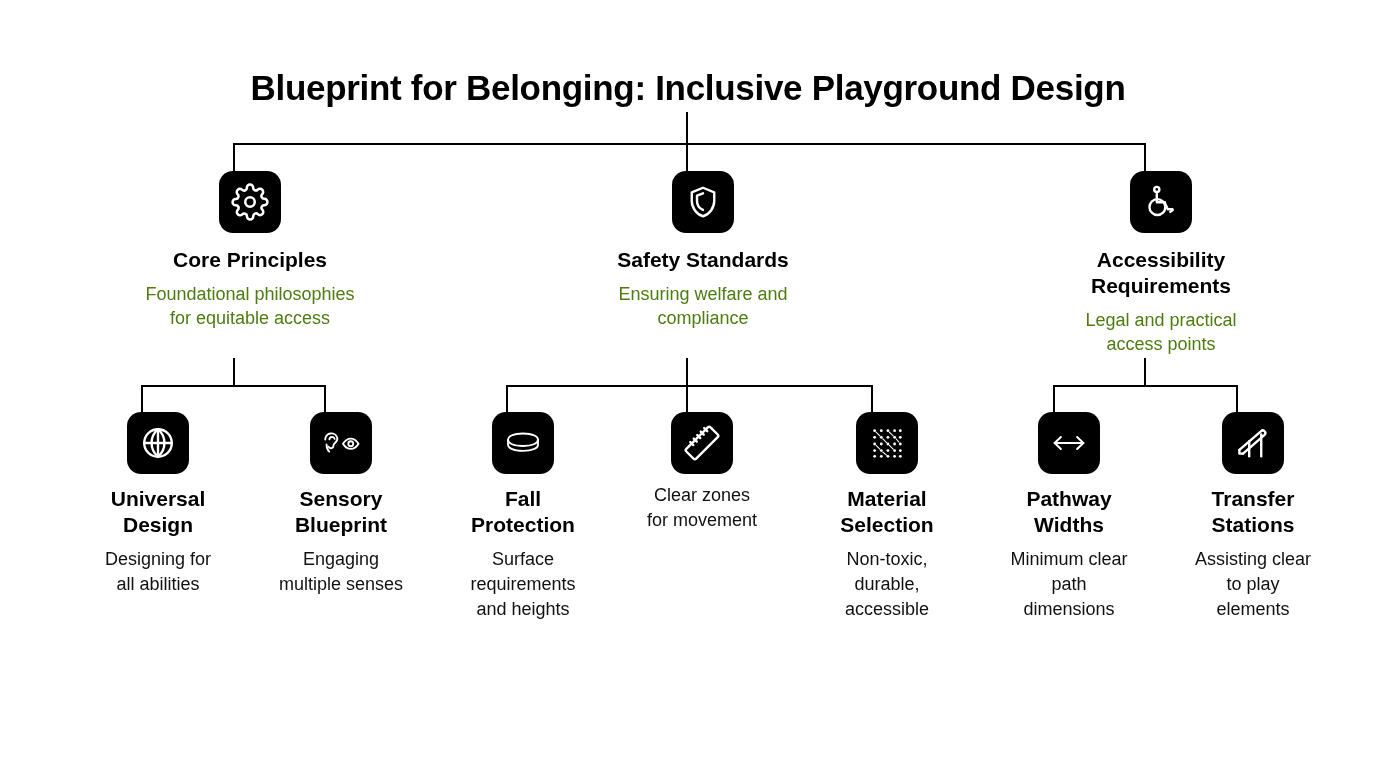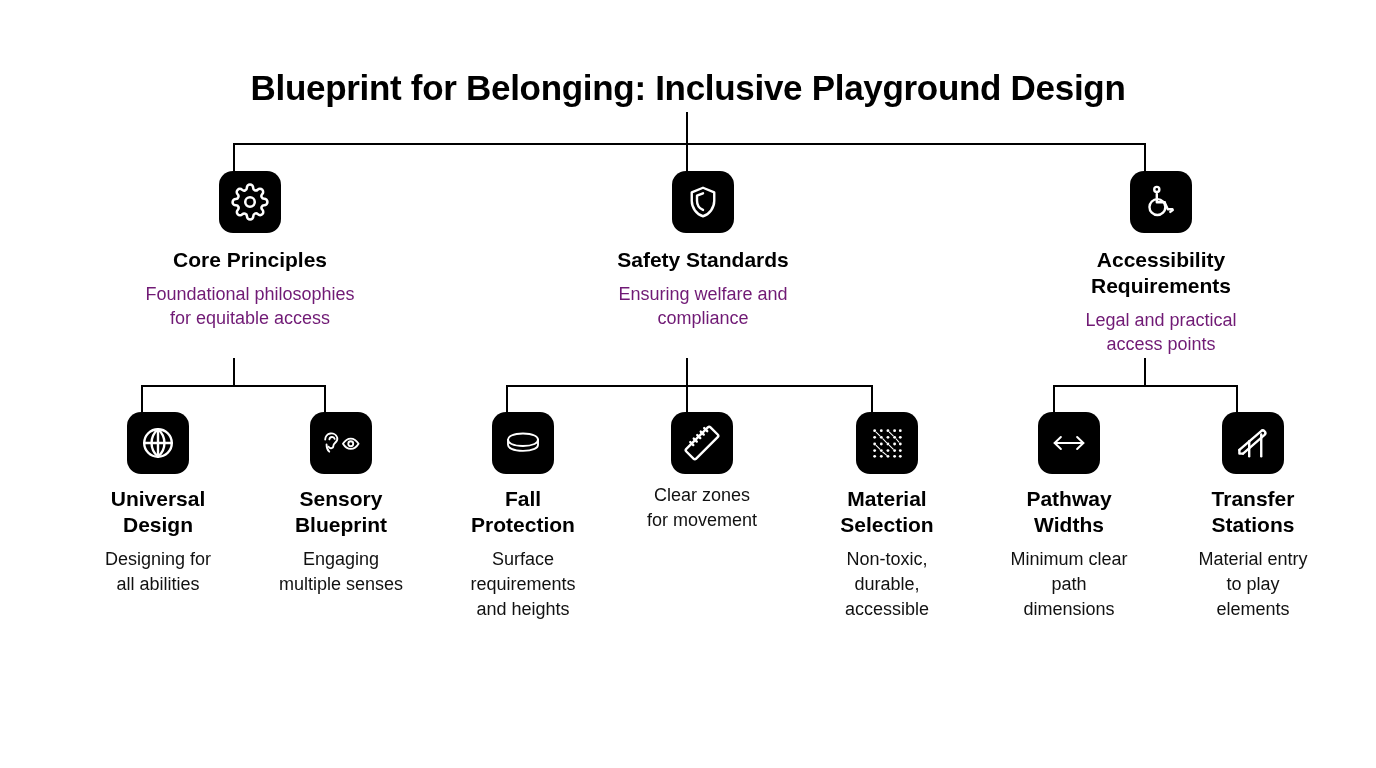--- a/index.html
+++ b/index.html
@@ -34,21 +34,21 @@
     display:flex; align-items:center; justify-content:center;
   }
   .icon-box svg { display:block; }
 
   .n1 .node-title {
     margin-top:14px;
     font-size:21px; font-weight:bold; line-height:26px;
   }
   .n1 .node-desc {
     margin-top:9px;
-    font-size:18px; font-weight:normal; line-height:24px; color:#701a75;
+    font-size:18px; font-weight:normal; line-height:24px; color:#4d7c0f;
   }
   .n2 .node-title {
     margin-top:12px;
     font-size:21px; font-weight:bold; line-height:26px;
   }
   .n2 .node-desc {
     margin-top:9px;
     font-size:18px; font-weight:normal; line-height:25px; color:#111;
   }
 </style>
@@ -281,19 +281,19 @@
         <path d="M3.4 16.4v2.3h2.3"></path>
         <path d="M9.6 10.8v9.6"></path>
         <path d="M17.2 6.6v13.8"></path>
       </svg>
     </div>
     <div class="node-title">
       <span>Transfer</span><br>
       <span>Stations</span>
     </div>
     <div class="node-desc">
-      <span>Material entry</span><br>
+      <span>Assisting clear</span><br>
       <span>to play</span><br>
       <span>elements</span>
     </div>
   </div>
 
 </div>
 
 </body></html>

